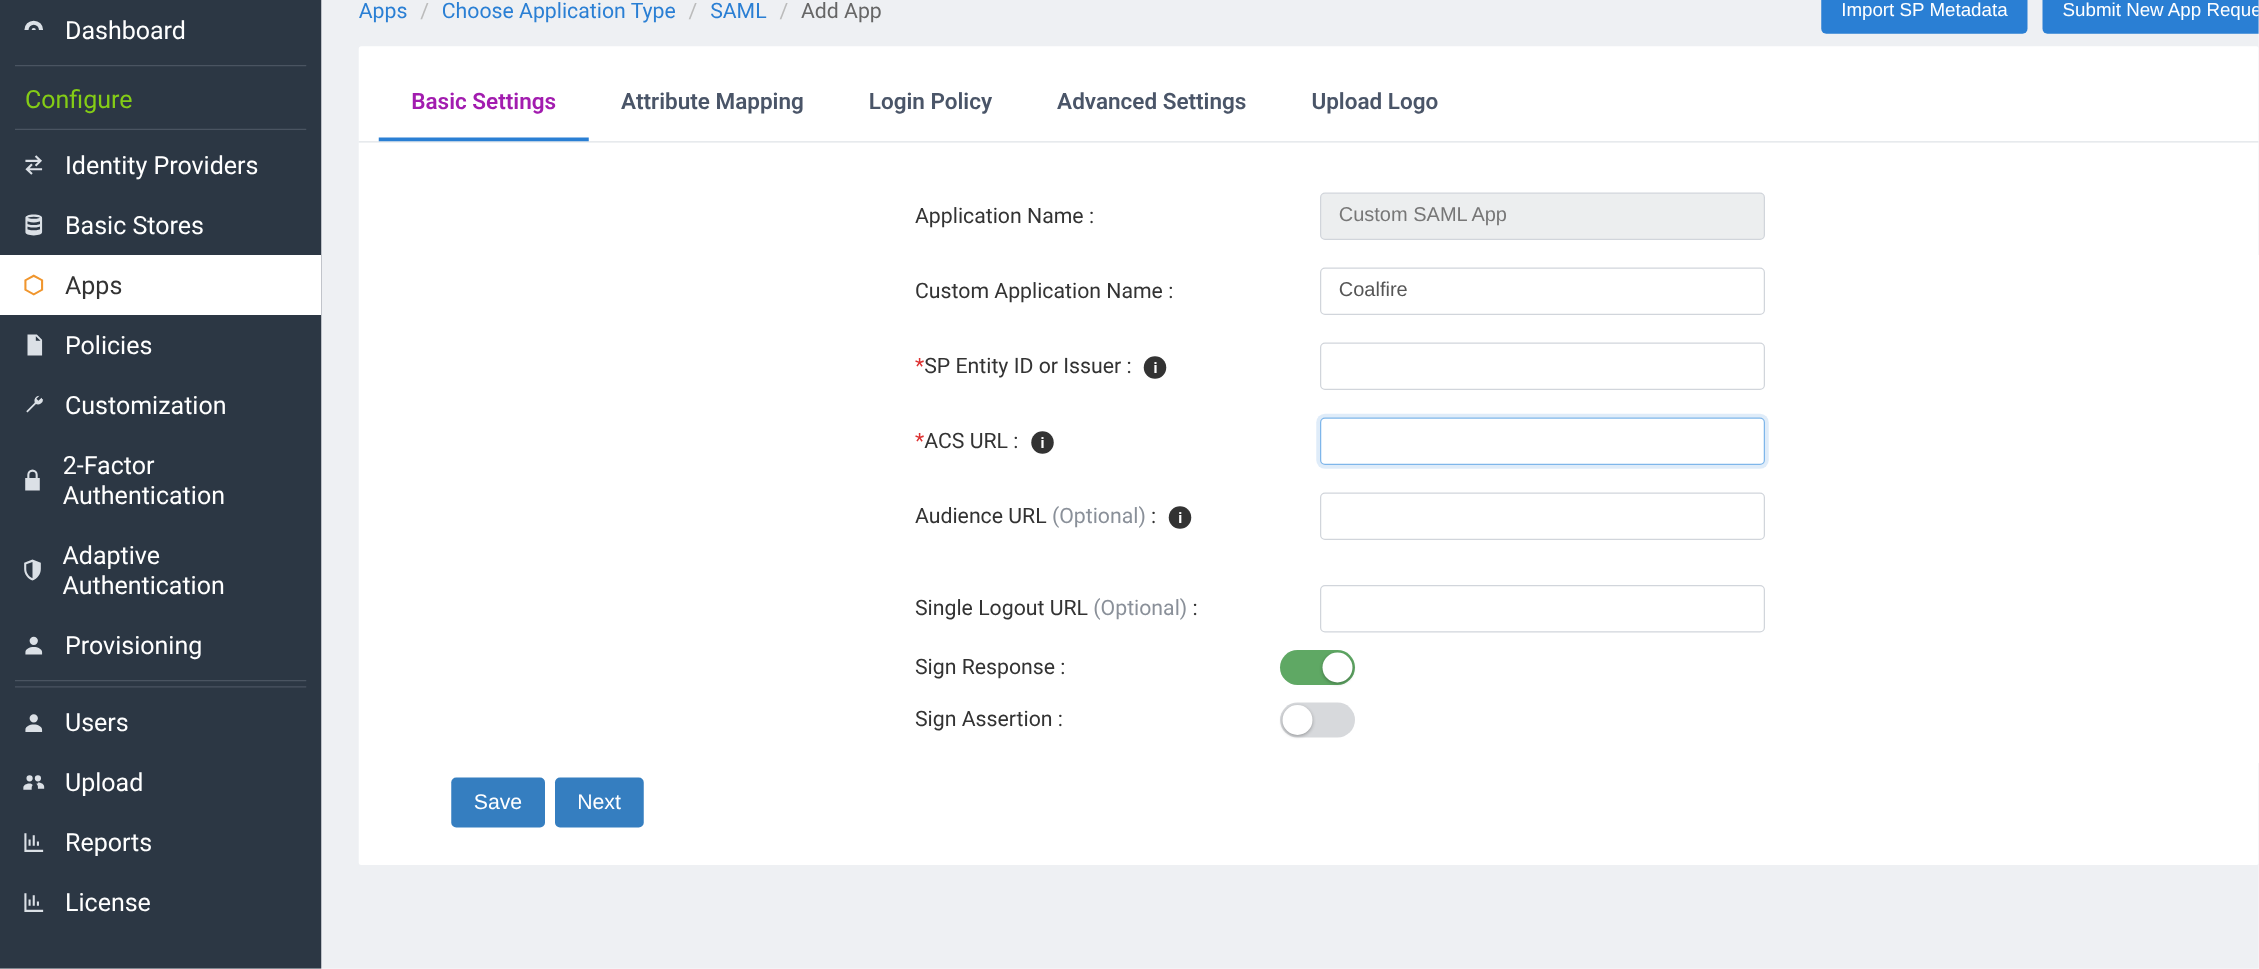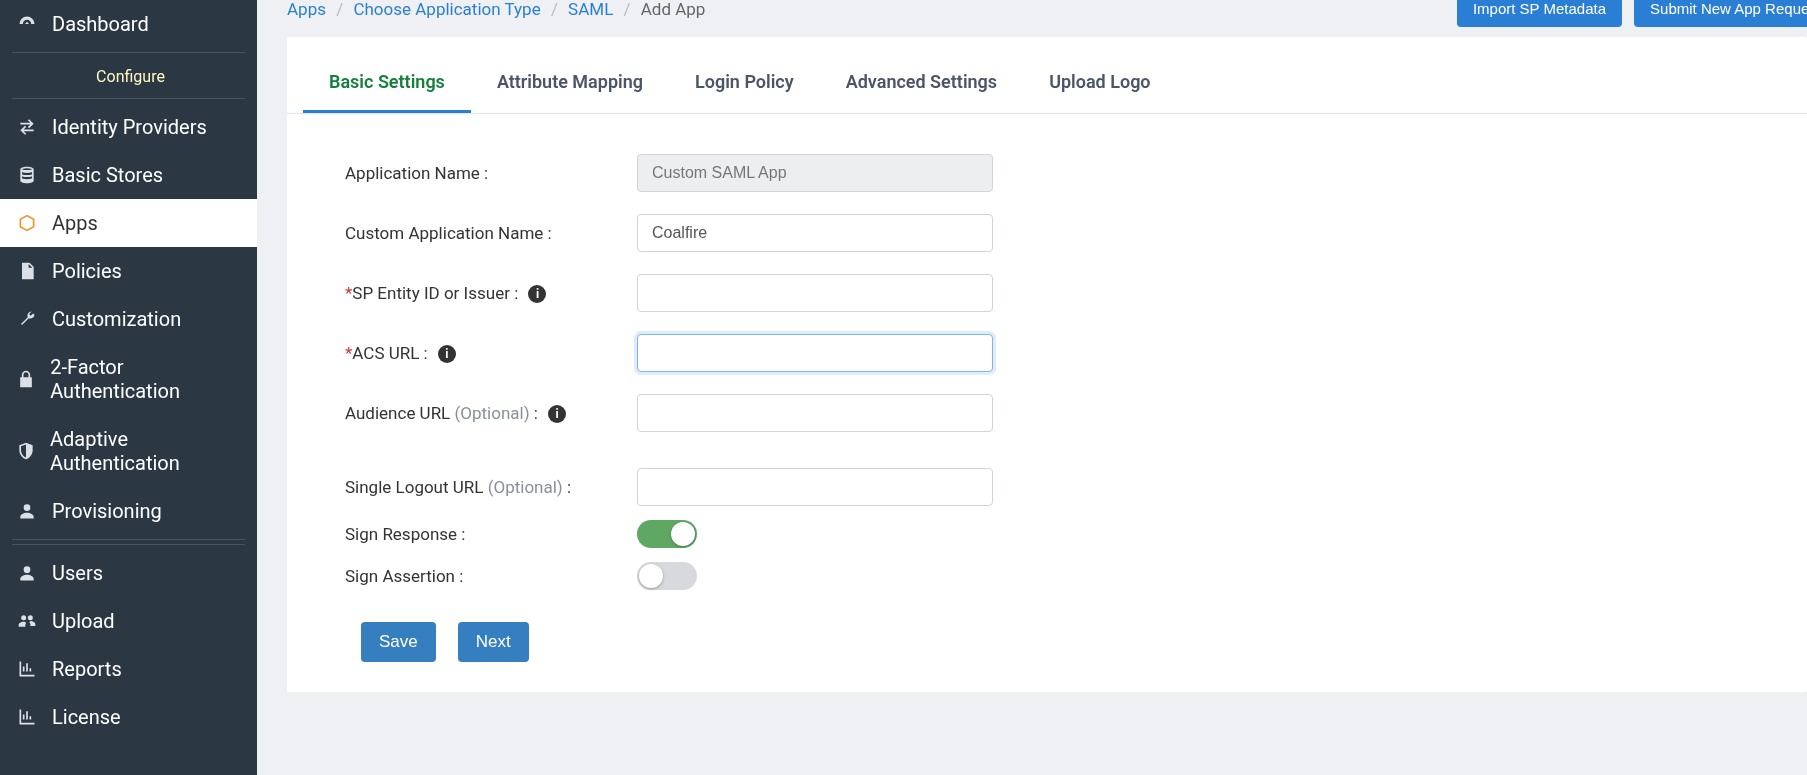--- a/index.html
+++ b/index.html
@@ -5,61 +5,61 @@
   * { box-sizing: border-box; margin: 0; padding: 0; }
   body { font-family: -apple-system, BlinkMacSystemFont, "Segoe UI", Roboto, Arial, sans-serif; background: #eef0f3; color: #333; width: 1807px; height: 775px; overflow: hidden; }
   .layout { display: flex; height: 775px; }
   
   
   .sidebar { width: 257px; background: #2c3744; color: #fff; flex-shrink: 0; overflow-y: auto; }
   .side-item { display: flex; align-items: center; padding: 12px 16px; cursor: pointer; font-size: 20px; }
   .side-item .icon { width: 22px; margin-right: 14px; display: inline-flex; justify-content: center; }
   .side-item.active { background: #fff; color: #333; }
   .side-item.active .icon svg { fill: #f0962e; }
-  .side-section { padding: 10px 16px 8px 20px; font-size: 16px; color: #fef9c3; text-align: center; }
+  .side-section { padding: 10px 16px 8px 20px; font-size: 20px; color: #84cc16; }
   .side-divider { border: none; border-top: 1px solid #4a5461; margin: 4px 12px; }
   .icon svg { fill: #dbe0e6; width: 20px; height: 20px; }
 
   
   .main { flex: 1; display: flex; flex-direction: column; overflow: hidden; }
   .topbar { display: flex; align-items: center; justify-content: space-between; padding: 0 0 10px 30px; margin-top: -10px; }
   .breadcrumb { font-size: 17px; color: #666; padding-top: 0; }
   .breadcrumb a { color: #2a7fd4; text-decoration: none; }
   .breadcrumb .sep { color: #bbb; padding: 0 6px; }
   .top-buttons { display: flex; gap: 12px; margin-right: -30px; }
   .top-buttons button { background: #2a7fd4; color: #fff; border: none; border-radius: 4px; padding: 10px 16px; font-size: 15px; cursor: pointer; }
 
   .card { background: #fff; margin: 0 0 0 30px; border-radius: 2px; padding: 0 0 20px 0; }
 
   
   .tabs { display: flex; border-bottom: 1px solid #e0e3e8; padding: 0 16px; margin-top: 10px; }
   .tab { padding: 24px 26px 18px 26px; font-size: 18px; font-weight: 600; color: #4a5568; cursor: pointer; border-bottom: 3px solid transparent; }
-  .tab.active { color: #15803d; border-bottom-color: #2a7fd4; }
+  .tab.active { color: #a21caf; border-bottom-color: #2a7fd4; }
 
   
   .form { padding: 40px 40px 10px 58px; }
-  .row { display: flex; align-items: center; margin-bottom: 22px; }
+  .row { display: flex; align-items: center; margin-bottom: 22px; justify-content: center; }
   .row.small-gap { margin-bottom: 14px; }
   .lbl { width: 292px; font-size: 17px; color: #333; }
   .lbl .req { color: #d33; }
   .lbl .opt { color: #8a9099; }
   .lbl .info { display: inline-flex; align-items: center; justify-content: center; width: 18px; height: 18px; background: #333; color: #fff; border-radius: 50%; font-size: 12px; font-weight: bold; margin-left: 6px; vertical-align: middle; }
   .ctrl { width: 356px; }
-  .ctrl input[type=text] { width: 100%; height: 38px; border: 1px solid #d1d5db; border-radius: 4px; padding: 0 14px; font-size: 16px; color: #555; }
+  .ctrl input[type=text] { width: 100%; height: 38px; border: 1px solid #d1d5db; border-radius: 4px; padding: 0 14px; font-size: 16px; color: #555; margin-left: 32px; }
   .ctrl input[readonly] { background: #eceeef; color: #777; }
   .ctrl input.focused { border-color: #7fb6ea; box-shadow: 0 0 0 3px rgba(42,127,212,0.15); outline: none; }
 
   
   .toggle { position: relative; width: 60px; height: 28px; background: #d7d9dc; border-radius: 14px; cursor: pointer; }
   .toggle .knob { position: absolute; top: 2px; left: 2px; width: 24px; height: 24px; background: #fff; border-radius: 50%; box-shadow: 0 1px 3px rgba(0,0,0,.3); transition: left .2s; }
   .toggle.on { background: #5fa864; }
   .toggle.on .knob { left: 34px; }
 
   
-  .form-footer { padding: 10px 0 0 16px; display: flex; gap: 22px; }
+  .form-footer { padding: 10px 0 0 16px; display: flex; gap: 8px; }
   .form-footer button { background: #357ec0; color: #fff; border: none; border-radius: 4px; padding: 10px 18px; font-size: 17px; cursor: pointer; }
 </style>
 </head>
 <body>
 
 <div class="layout">
   <aside class="sidebar" id="sidebar">
       <div class="side-item">
         <span class="icon">
           <svg viewBox="0 0 24 24">

